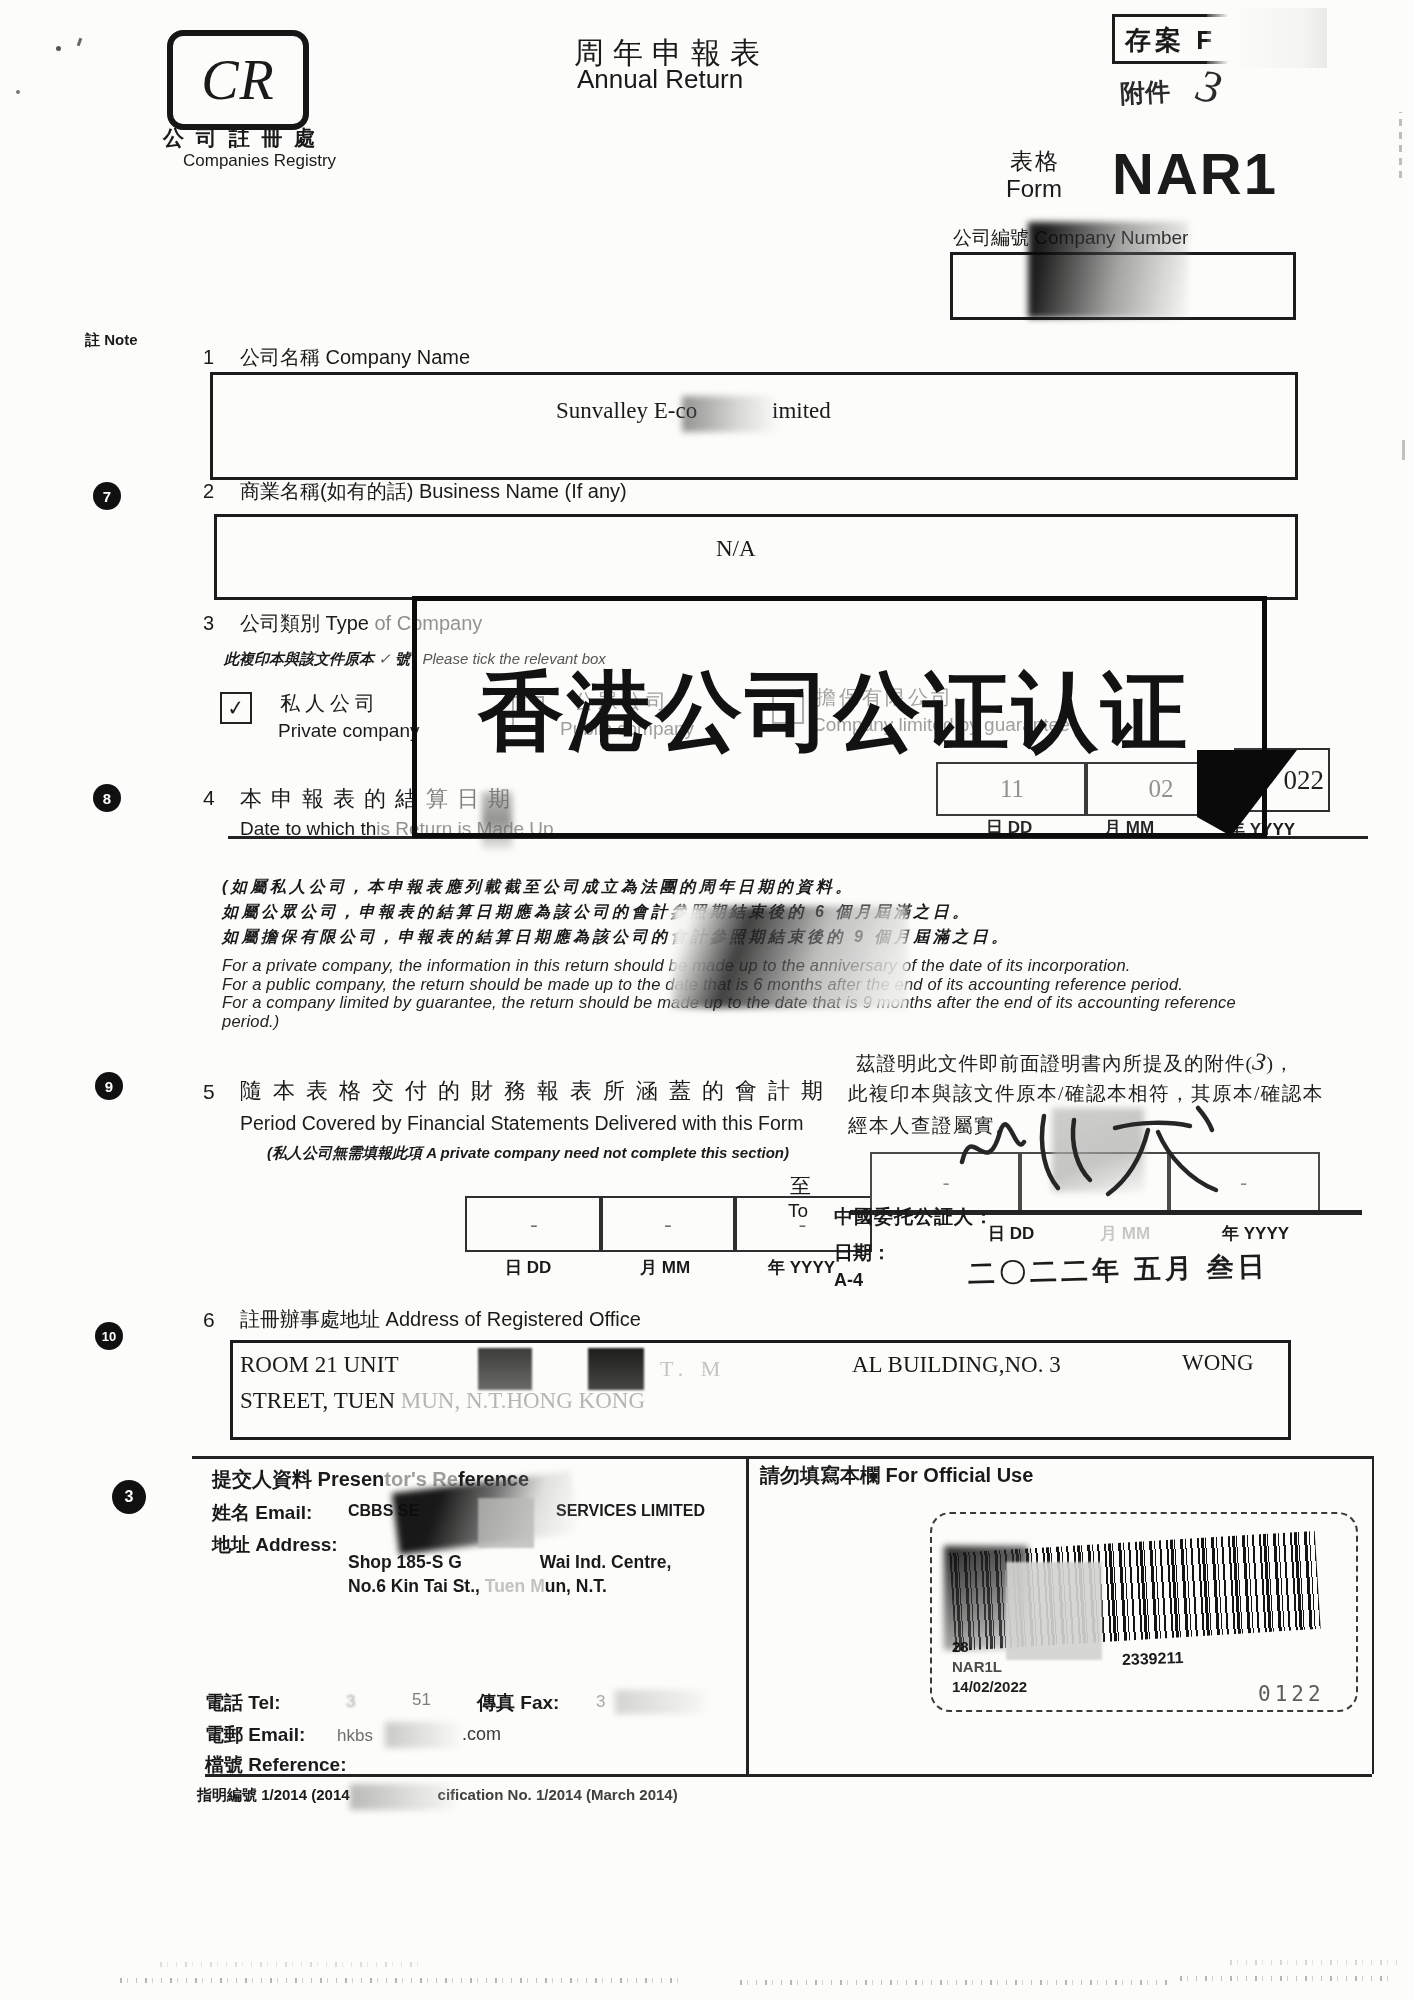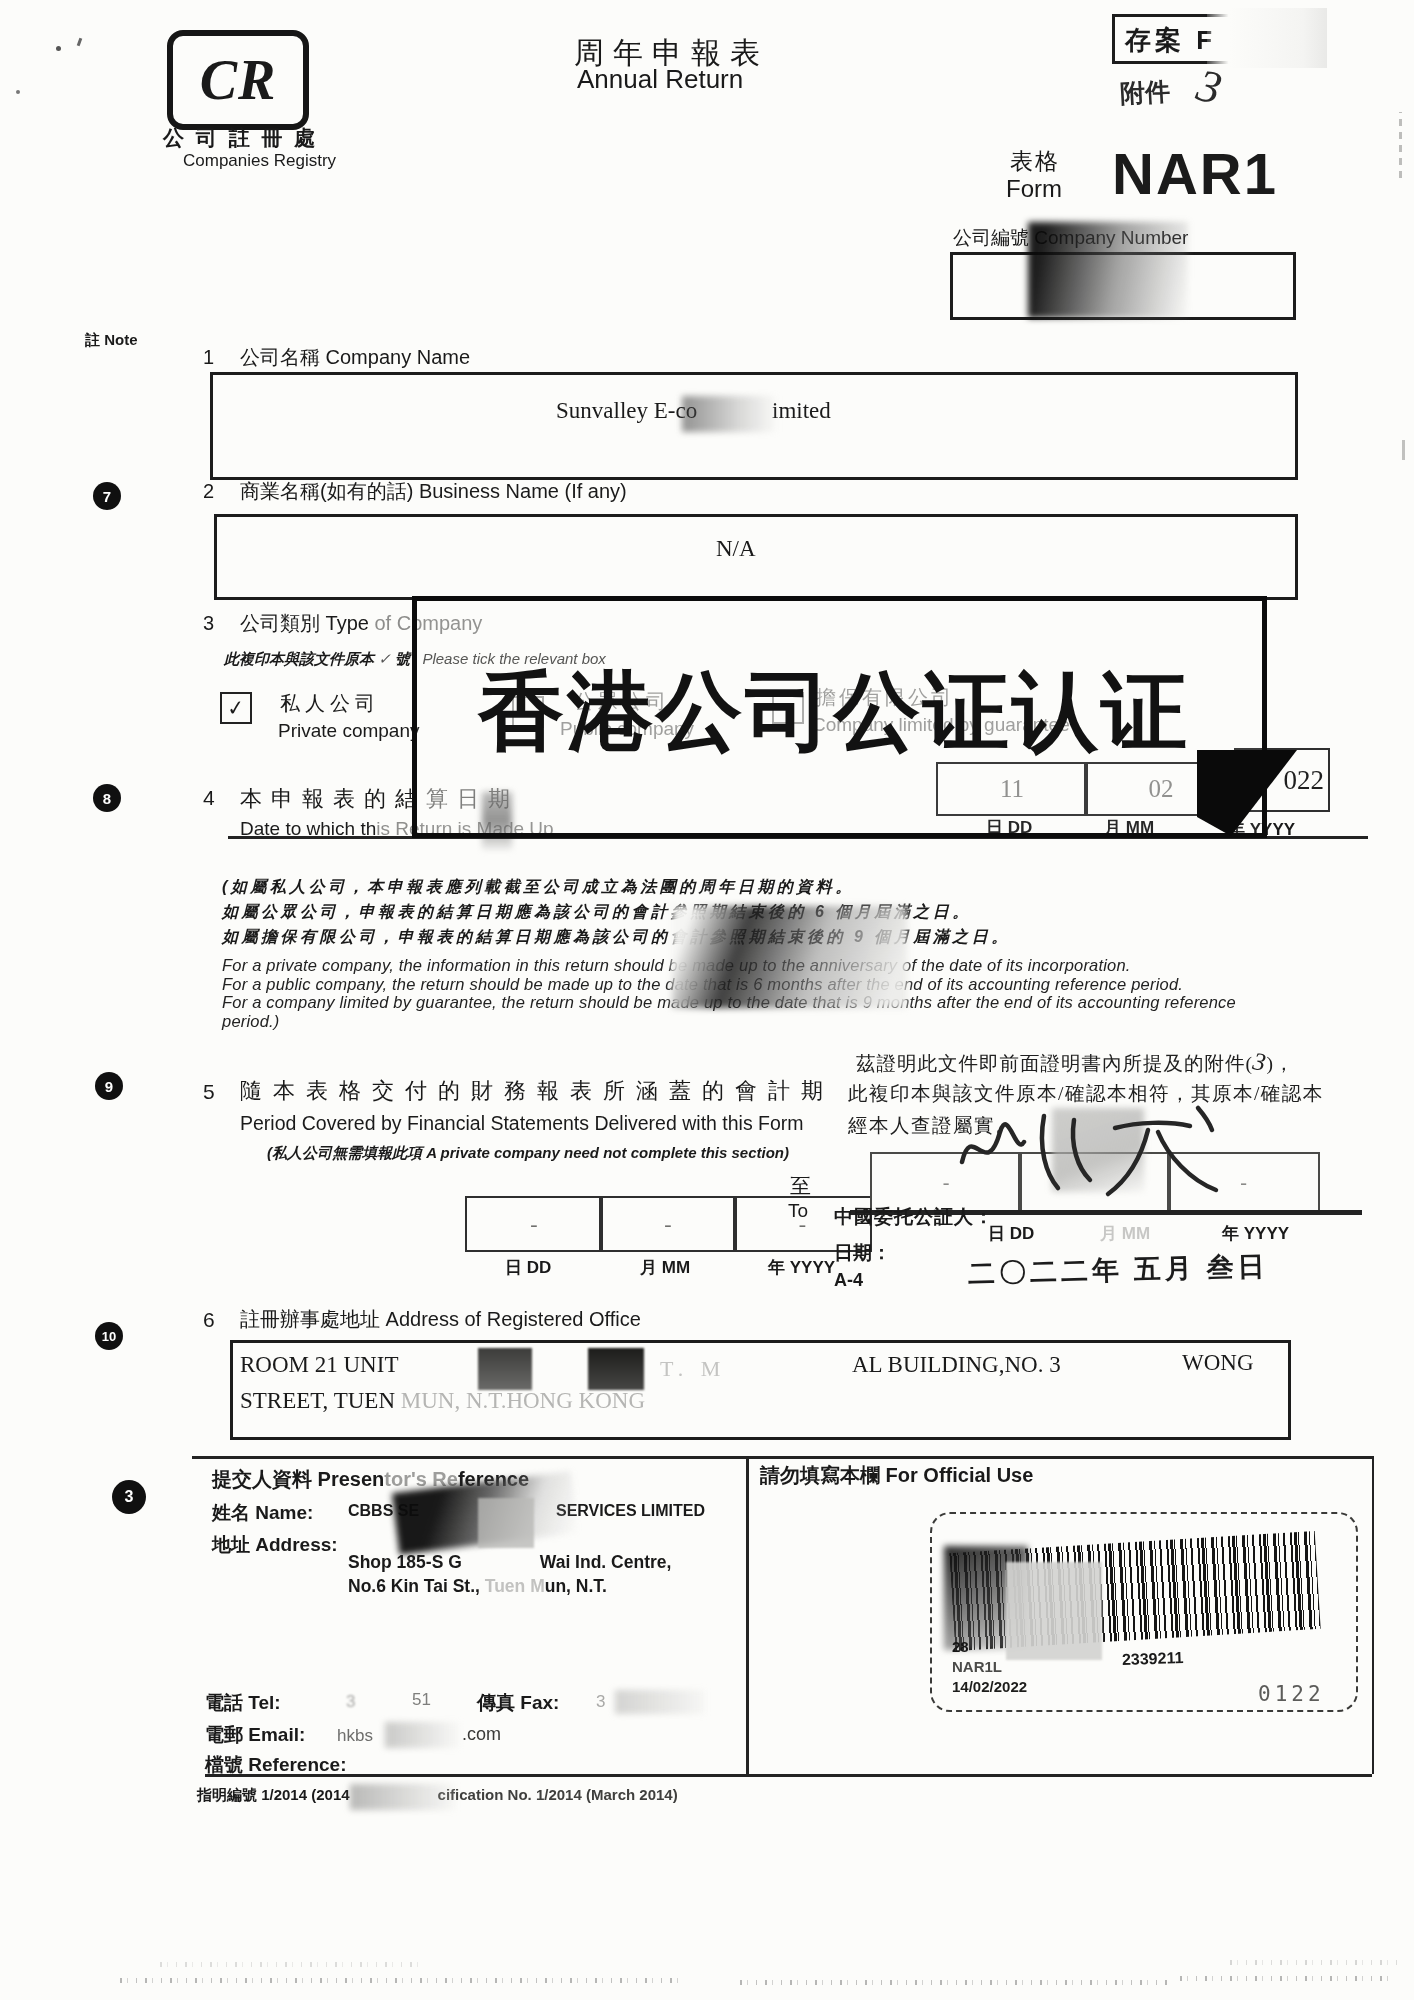--- a/index.html
+++ b/index.html
@@ -26,21 +26,21 @@
        #141414 8px 9px,transparent 9px 14px,#141414 14px 17px,transparent 17px 19px,#141414 19px 20px,
        transparent 20px 24px,#141414 24px 26px,transparent 26px 31px);}
 </style>
 </head>
 <body>
 
 <div id="page">
 
   <div class="abs" style="left:167px;top:30px;width:130px;height:88px;border:6px solid #161616;border-radius:16px;
               display:flex;align-items:center;justify-content:center;">
-    <span class="serif" style="font-size:56px;font-weight:700;font-style:italic;letter-spacing:1px;">CR</span>
+    <span class="serif" style="font-size:56px;font-weight:400;font-style:italic;letter-spacing:1px;">CR</span>
   </div>
   <div class="abs" style="left:163px;top:124px;font-size:21px;font-weight:600;letter-spacing:3px;">公 司 註 冊 處</div>
   <div class="abs" style="left:163px;top:151px;font-size:17px;margin-left:20px;">Companies Registry</div>
 
   <div class="abs" style="left:574px;top:33px;font-size:30px;letter-spacing:9px;">周年申報表</div>
   <div class="abs" style="left:577px;top:64px;font-size:26px;">Annual Return</div>
 
   <div class="abs box" style="left:1112px;top:14px;width:198px;height:44px;">
     <span style="position:absolute;left:10px;top:6px;font-size:26px;font-weight:700;letter-spacing:4px;">存案 F</span>
   </div>
@@ -217,21 +217,21 @@
 
   <div class="hline" style="left:192px;top:1456px;width:1182px;"></div>
   <div class="vline" style="left:746px;top:1456px;height:318px;"></div>
   <div class="vline" style="left:1372px;top:1456px;height:318px;border-left-width:2px;"></div>
   <div class="hline" style="left:205px;top:1774px;width:1167px;"></div>
 
   <div class="abs note-circle" style="left:112px;top:1480px;width:34px;height:34px;font-size:16px;">3</div>
   <div class="abs" style="left:212px;top:1466px;font-size:20px;font-weight:600;">
     <span>提交人資料 Presen</span><span style="color:#9d9d9b;text-align:right;">tor's Re</span><span>ference</span>
   </div>
-  <div class="abs" style="left:212px;top:1500px;font-size:19px;font-weight:600;">姓名 Name:</div>
+  <div class="abs" style="left:212px;top:1500px;font-size:19px;font-weight:600;">姓名 Email:</div>
   <div class="abs" style="left:348px;top:1502px;font-size:16px;font-weight:700;">CBBS SE</div>
   <div class="abs" style="left:556px;top:1502px;font-size:16px;font-weight:700;">SERVICES LIMITED</div>
   <div class="smudge" style="left:395px;top:1482px;width:180px;height:62px;transform:rotate(-7deg);
               background:linear-gradient(115deg,rgba(12,12,12,.95) 25%,rgba(70,70,70,.8) 50%,rgba(170,170,170,.35) 75%,transparent);"></div>
   <div class="abs" style="left:478px;top:1498px;width:56px;height:50px;background:rgba(185,185,183,.8);filter:blur(1px);"></div>
 
   <div class="abs" style="left:212px;top:1532px;font-size:19px;font-weight:600;">地址 Address:</div>
   <div class="abs" style="left:348px;top:1552px;font-size:17.5px;font-weight:700;">
     <span>Shop 185-S G</span><span style="display:inline-block;width:78px;"></span><span>Wai Ind. Centre,</span>
   </div>

